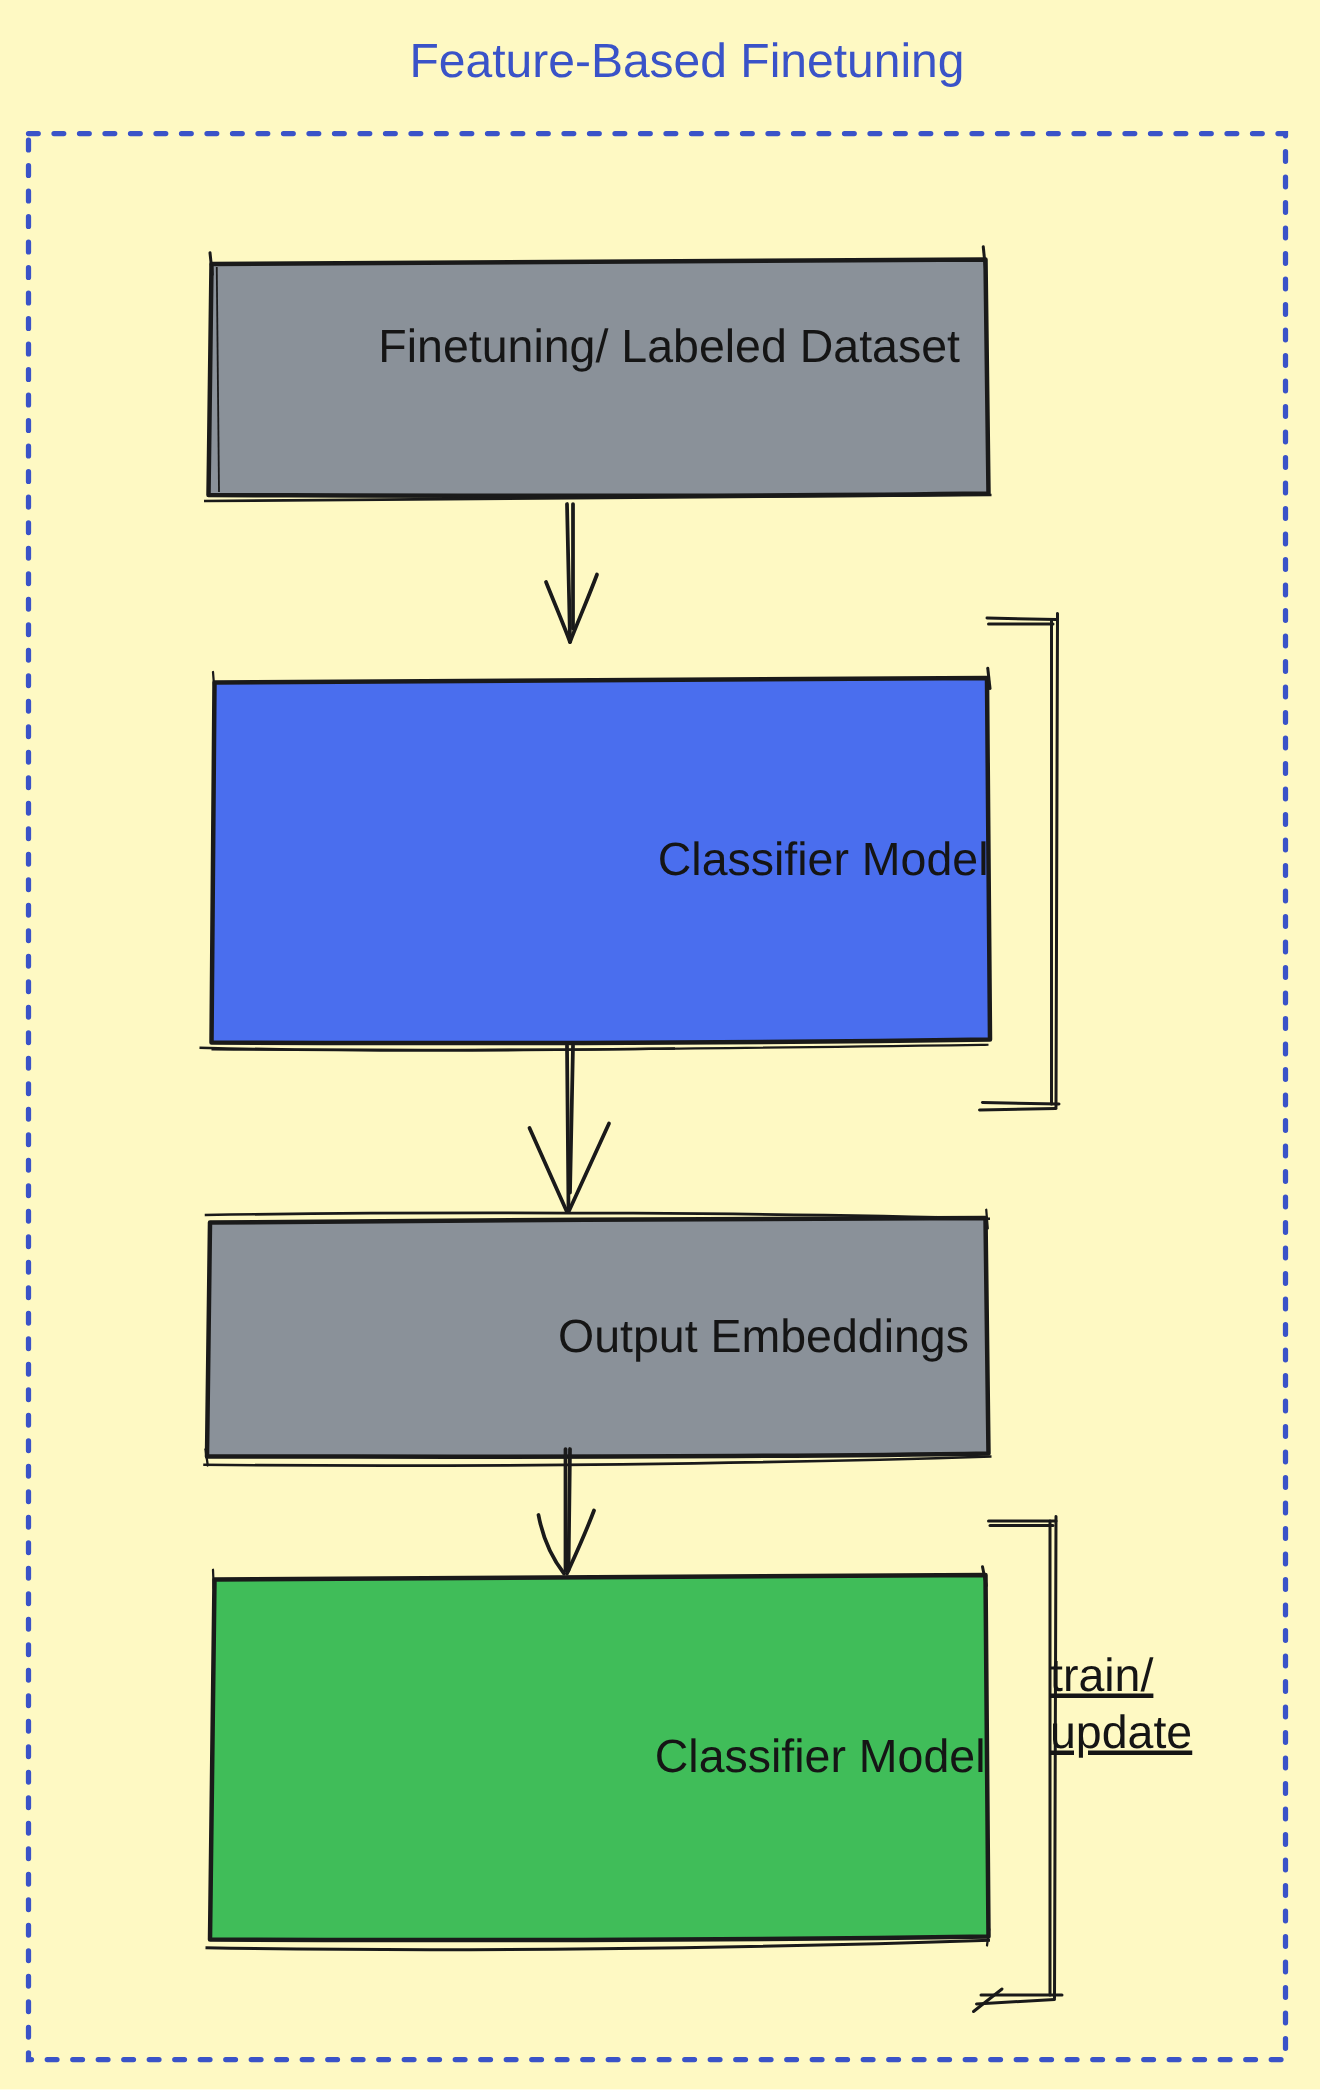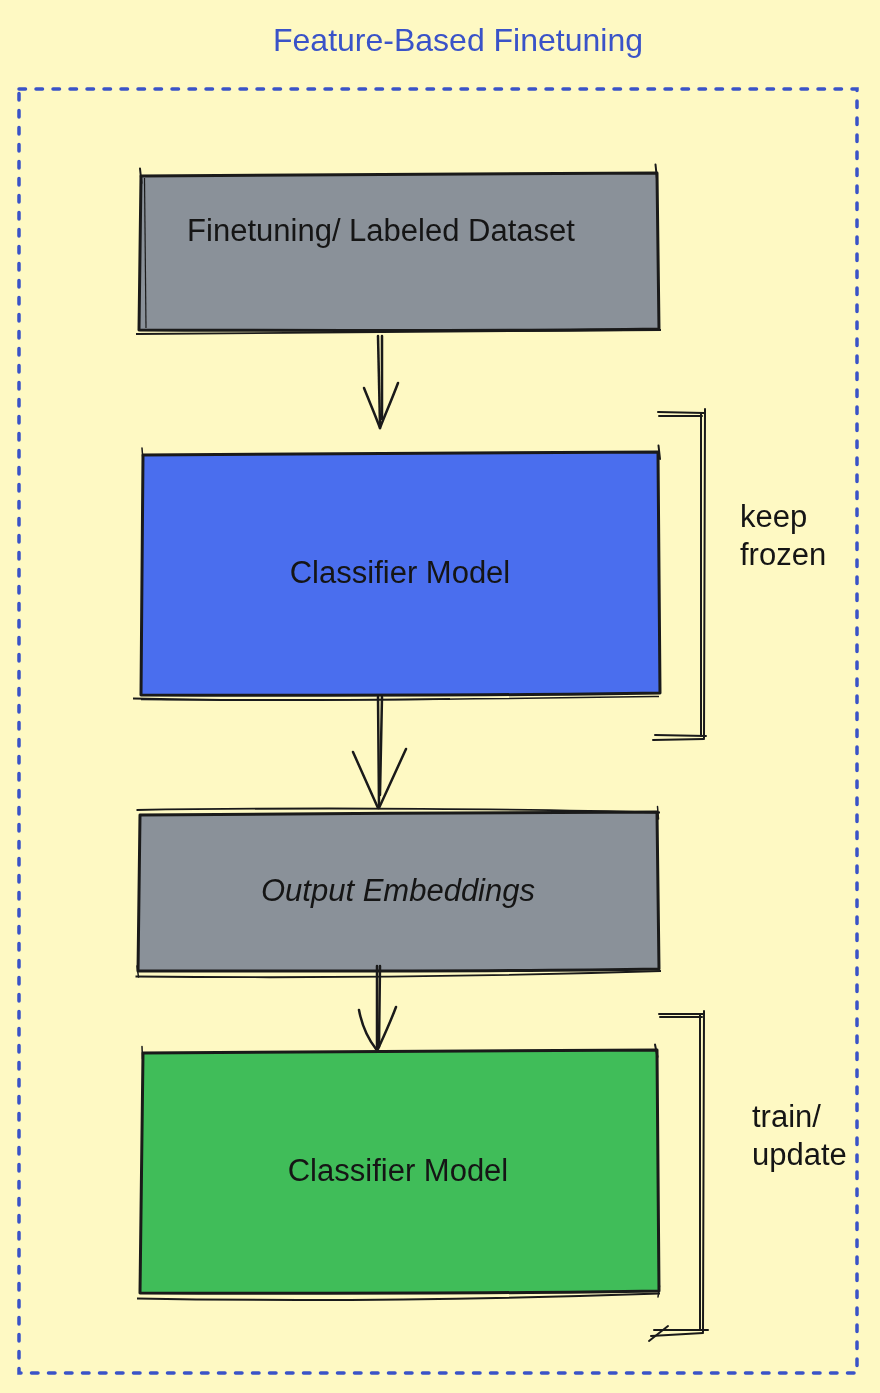--- a/index.html
+++ b/index.html
@@ -20,35 +20,35 @@
   #artwork{position:absolute;left:0;top:0;}
   .txt{position:absolute;color:#151515;}
   #title{
     left:18px;top:20px;width:880px;
     text-align:center;
     font-size:32px;line-height:40px;
     color:var(--accent-blue);
   }
   .box-label{
     width:518px;
-    text-align:center;
+    text-align:right;
     font-size:31px;line-height:34px;
     white-space:nowrap;
   }
   #label-dataset{left:122px;top:214px;}
   #label-pretrained{left:141px;top:556px;}
-  #label-embeddings{left:139px;top:874px;font-style:italic;}
+  #label-embeddings{left:128px;top:874px;}
   #label-classifier{left:139px;top:1154px;}
   .annotation{
     font-size:31px;line-height:38px;
     white-space:pre-line;
     text-align:left;
   }
   #note-frozen{left:740px;top:498px;}
-  #note-train{left:752px;top:1098px;}
+  #note-train{left:700px;top:1098px;text-decoration:underline;}
 </style>
 </head>
 <body>
 
 <div id="canvas">
 
   <svg id="artwork" width="880" height="1393" viewBox="0 0 880 1393">
 
     <rect x="19" y="89" width="838" height="1284" fill="none" style="stroke:var(--accent-blue)" stroke-width="3.5" stroke-dasharray="6.5 10.5" stroke-linecap="round"></rect>
 
@@ -132,18 +132,16 @@
   <div id="title" class="txt">Feature-Based Finetuning</div>
 
   <div id="label-dataset" class="txt box-label">Finetuning/ Labeled Dataset</div>
 
   <div id="label-pretrained" class="txt box-label">Classifier Model</div>
 
   <div id="label-embeddings" class="txt box-label">Output Embeddings</div>
 
   <div id="label-classifier" class="txt box-label">Classifier Model</div>
 
-  <div id="note-frozen" class="txt annotation">keep
-frozen</div>
 
   <div id="note-train" class="txt annotation">train/
 update</div>
 </div>
 
 </body></html>

